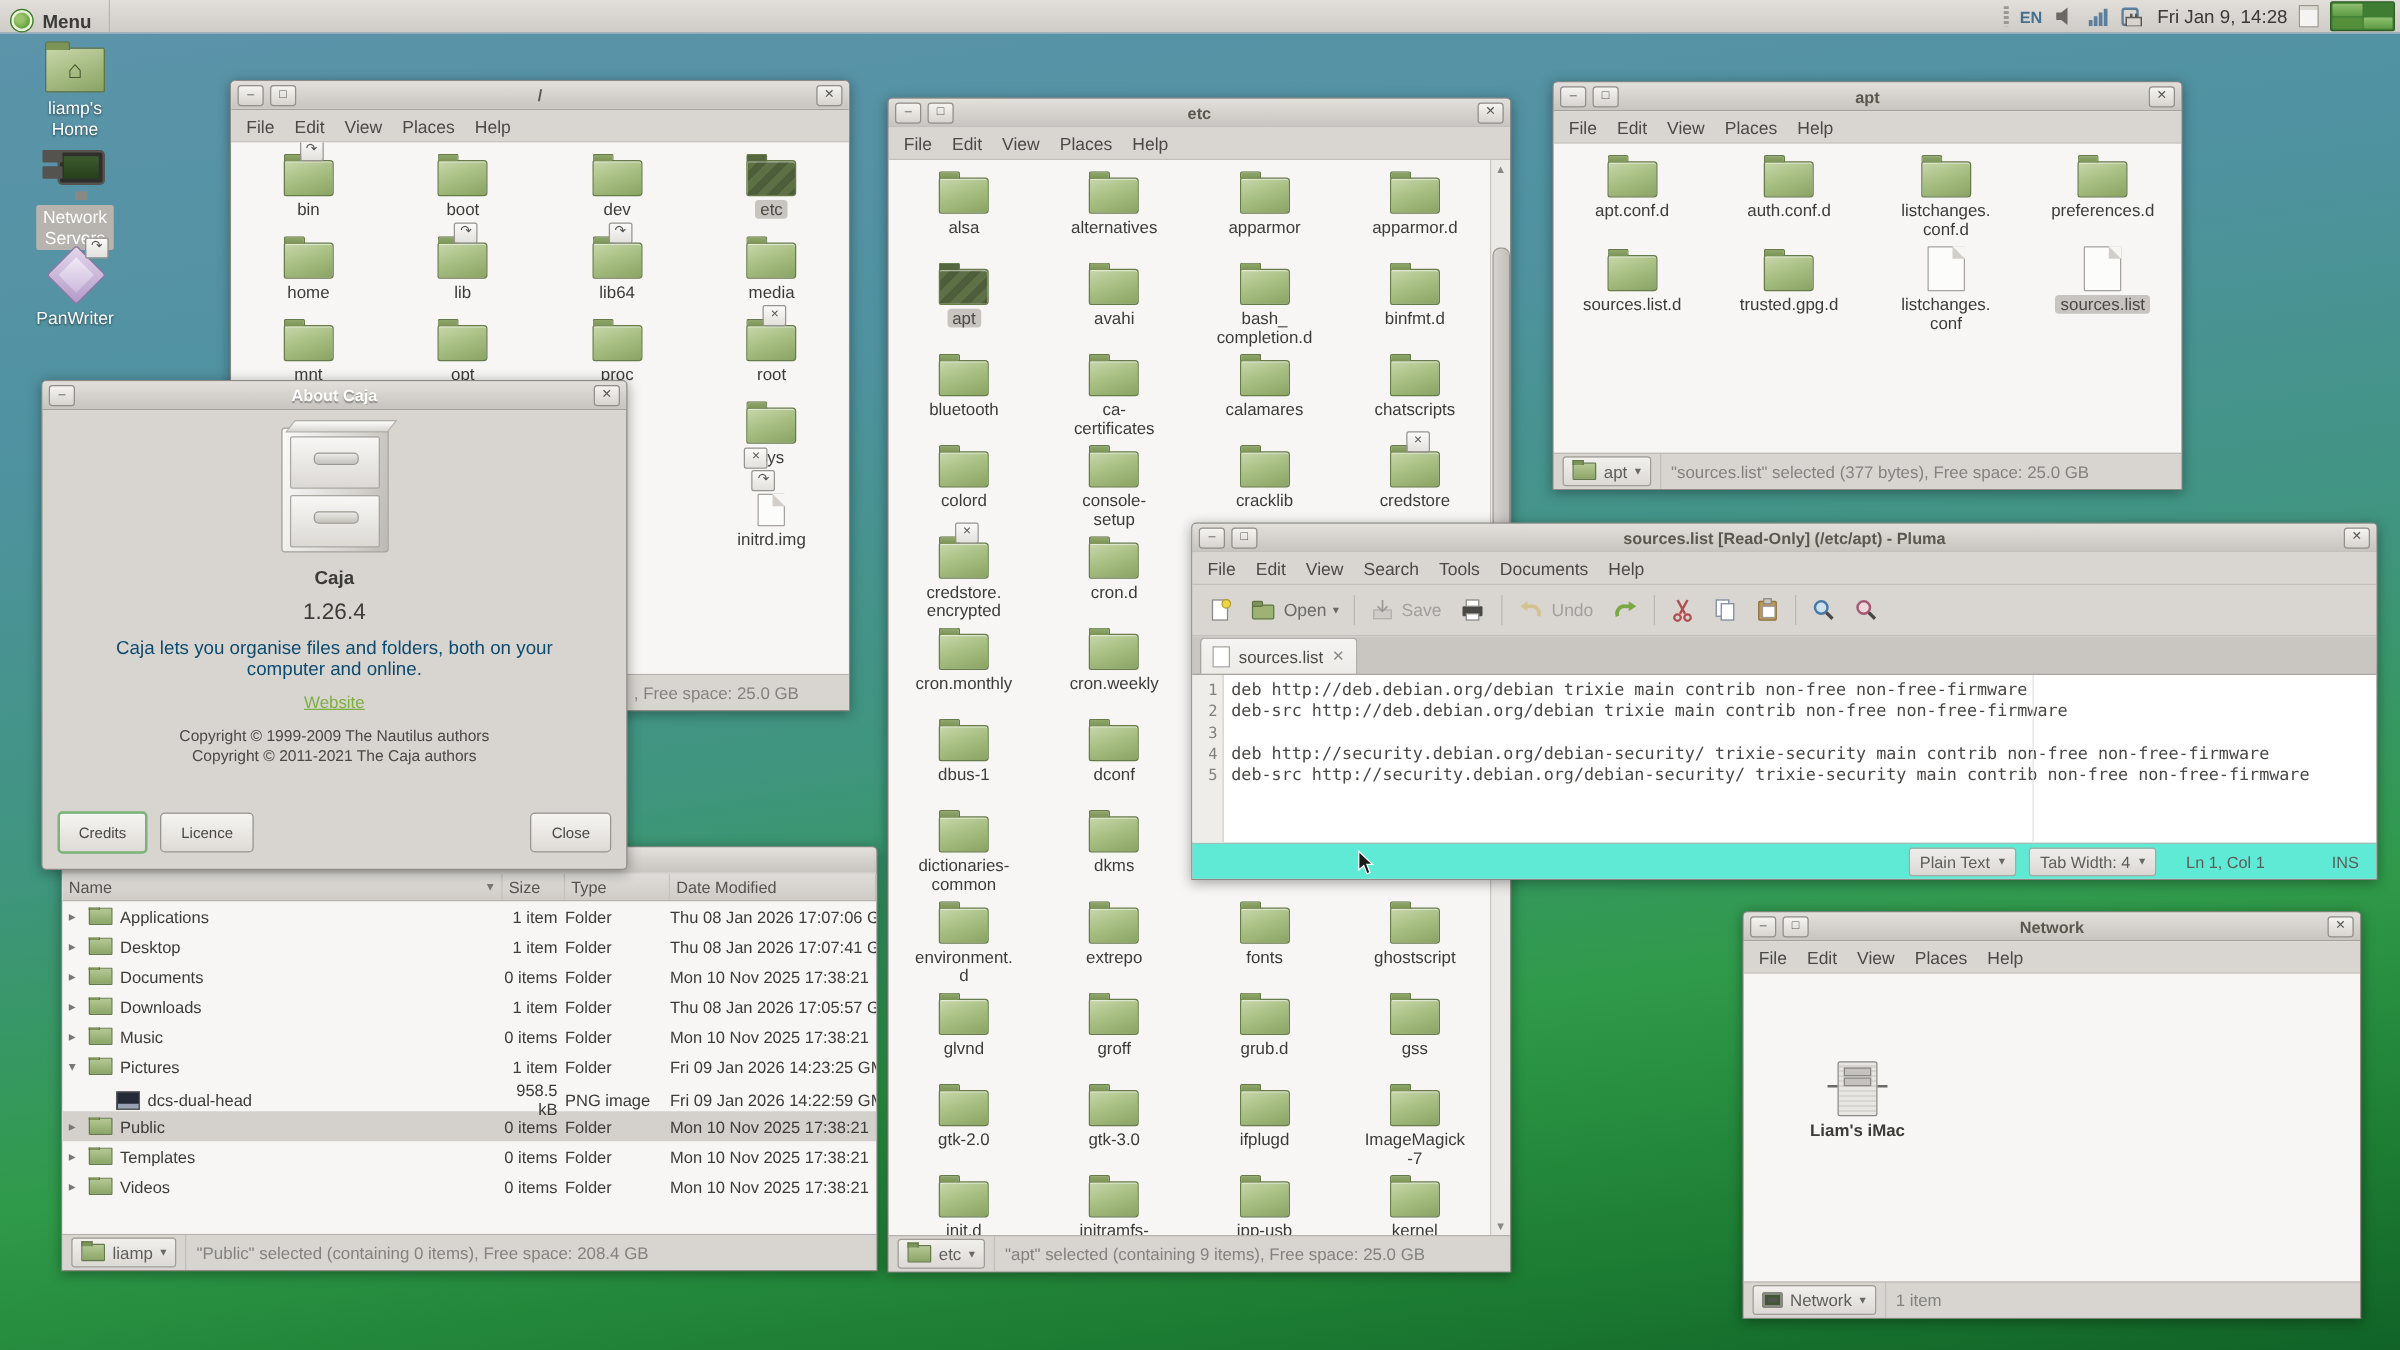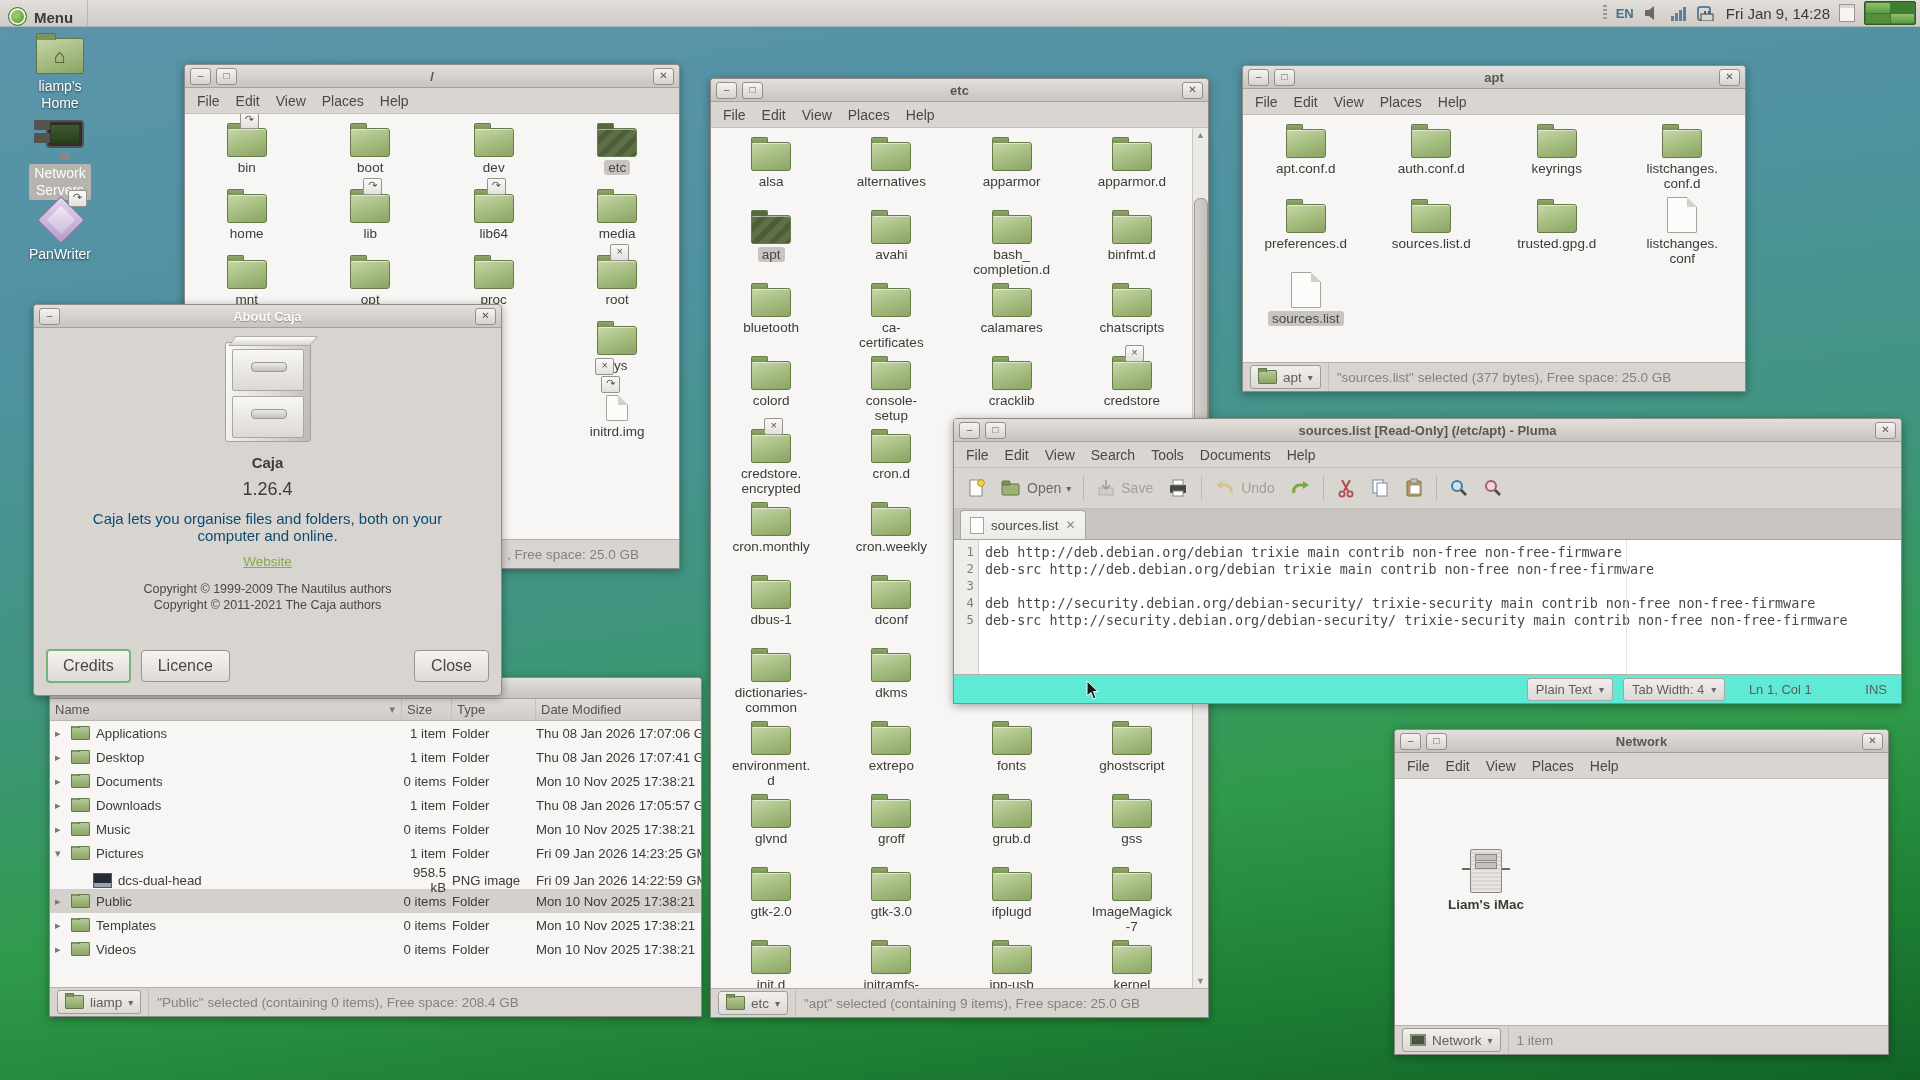--- a/index.html
+++ b/index.html
@@ -117,21 +117,21 @@
     border:1px solid #aaa7a2;border-radius:2px;position:relative;}
   .drawer i{position:absolute;left:50%;top:12px;width:34px;height:8px;margin-left:-17px;
     background:linear-gradient(#eceae7,#c5c2bd);border:1px solid #9a9792;border-radius:4px;}
   .app-name{margin-top:12px;font-size:15px;font-weight:bold;color:#3d3b38;}
   .app-ver{margin-top:8px;font-size:18px;color:#3d3b38;}
   .app-desc{margin-top:10px;font-size:15px;line-height:17px;color:#0c4a6e;text-align:center;width:380px;}
   .app-link{margin-top:10px;font-size:13.5px;color:#7fae43;text-decoration:underline;}
   .app-copy{margin-top:12px;font-size:12.5px;line-height:16px;color:#4a4845;text-align:center;}
   .about-btns{display:flex;align-items:center;padding:0 12px 12px;gap:10px;}
   .btn{height:30px;padding:0 16px;background:linear-gradient(#f6f4f1,#dedbd6);
-    border:1px solid #989590;border-radius:4px;font-size:16px;color:#4a4845;
+    border:1px solid #989590;border-radius:4px;font-size:12px;color:#4a4845;
     display:flex;align-items:center;}
   .btn.focus{border:2px solid #78b378;padding:0 15px;}
   .btn.close-b{margin-left:auto;}
 
   
   .lhead{display:grid;grid-template-columns:352px 50px 84px auto;height:21px;
     background:linear-gradient(#e0ddd9,#cfccc8);border-bottom:1px solid #b8b5b1;
     font-size:13px;color:#55534f;align-items:center;}
   .lhead div{padding-left:5px;border-right:1px solid #c5c2bd;height:100%;display:flex;align-items:center;}
   .lhead .nh{justify-content:space-between;padding-right:6px;}
@@ -859,26 +859,20 @@
         <div class="cell">
           <div class="iwrap">
             <div class="icn folder"></div>
           </div>
           <div class="ilbl">auth.conf.d</div>
         </div>
         <div class="cell">
           <div class="iwrap">
             <div class="icn folder"></div>
           </div>
-          <div class="ilbl">keyrings</div>
-        </div>
-        <div class="cell">
-          <div class="iwrap">
-            <div class="icn folder"></div>
-          </div>
           <div class="ilbl">listchanges.
 conf.d</div>
         </div>
         <div class="cell">
           <div class="iwrap">
             <div class="icn folder"></div>
           </div>
           <div class="ilbl">preferences.d</div>
         </div>
         <div class="cell">

